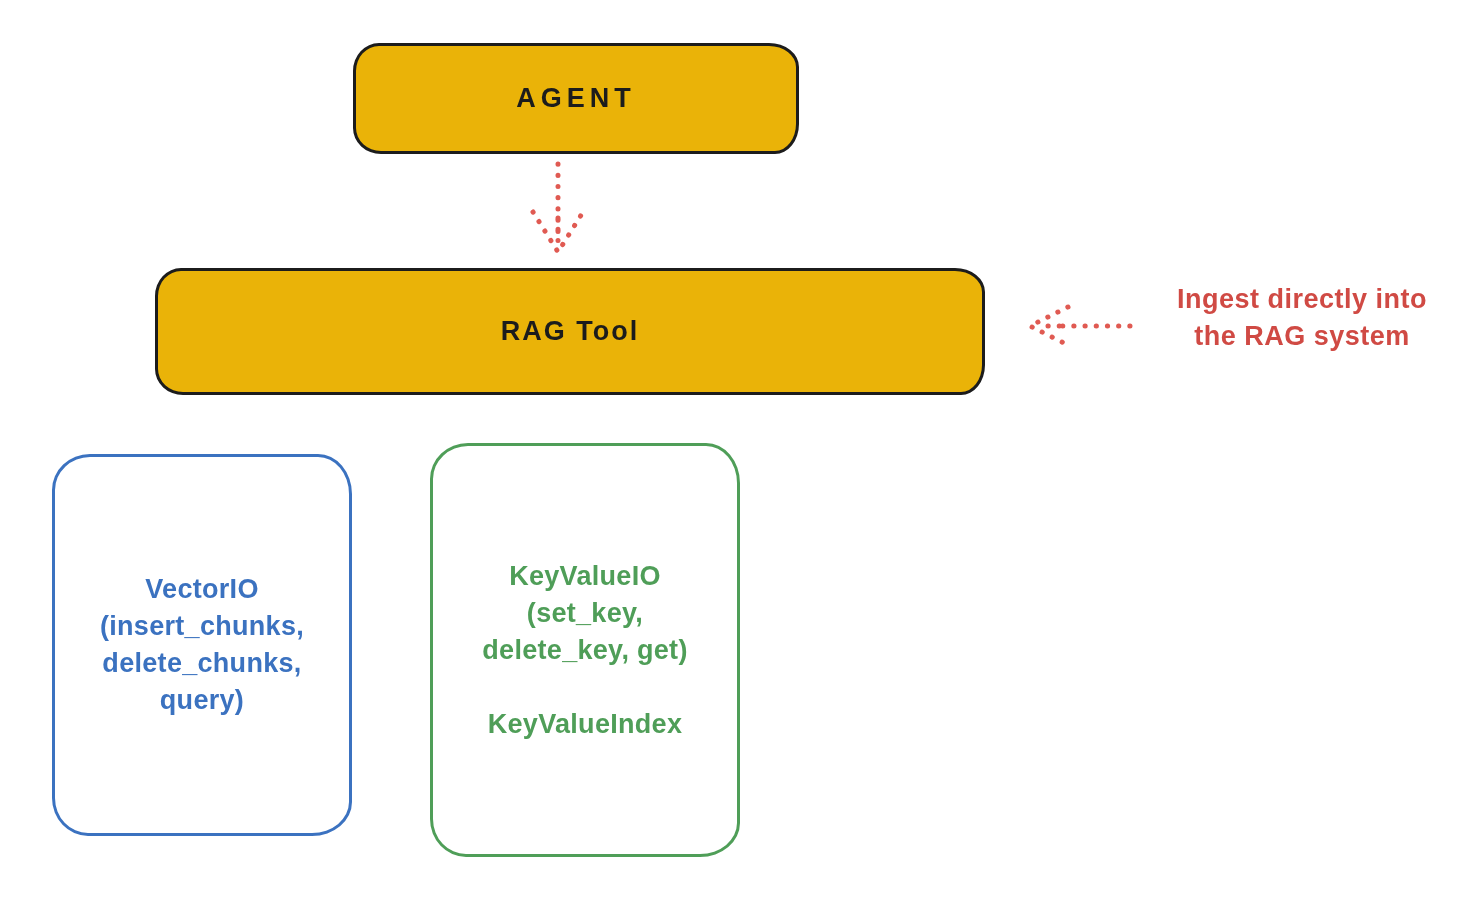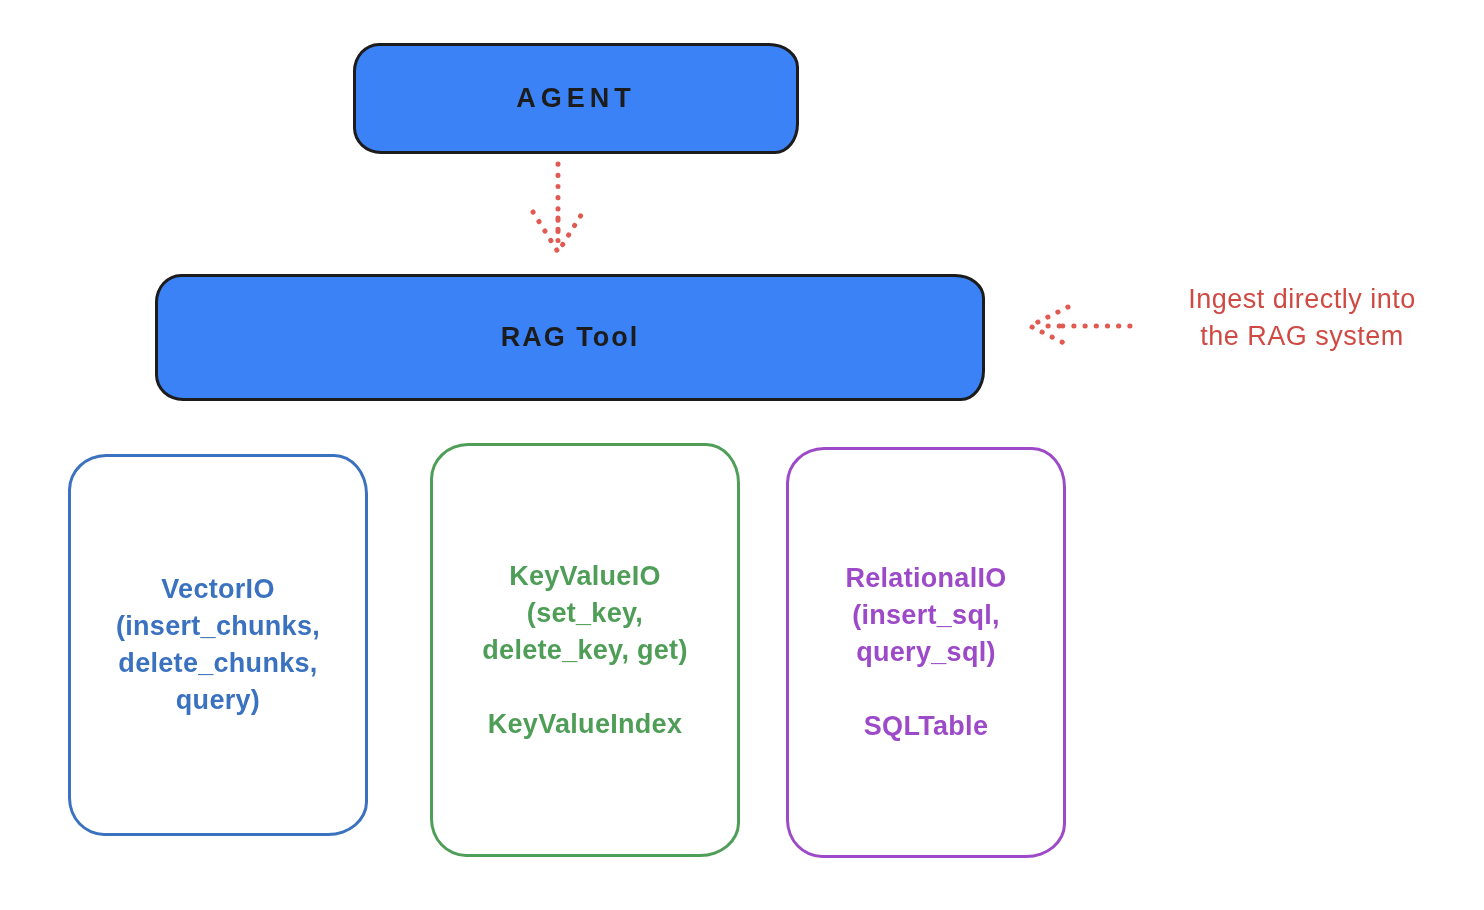--- a/index.html
+++ b/index.html
@@ -14,32 +14,32 @@
     height: 910px;
     background: #ffffff;
     overflow: hidden;
     color: #1c1c1c;
   }
   
   .node {
     position: absolute;
     border: 3.5px solid #1c1c1c;
     border-radius: 26px 30px 24px 28px / 28px 24px 30px 26px;
-    background: #3b82f6;
+    background: #eab308;
     display: flex;
     align-items: center;
     justify-content: center;
     box-sizing: border-box;
   }
   .node-agent {
     left: 353px; top: 43px;
     width: 446px; height: 111px;
   }
   .node-rag {
-    left: 155px; top: 274px;
+    left: 155px; top: 268px;
     width: 830px; height: 127px;
   }
   .node-label {
     font-size: 27px;
     font-weight: 600;
     letter-spacing: 2px;
     color: #1c1c1c;
     white-space: nowrap;
   }
   .node-agent .node-label { letter-spacing: 5px; }
@@ -59,42 +59,42 @@
     stroke-dasharray: 0.2 11;
   }
   
   .annotation {
     position: absolute;
     left: 1128px; top: 281px;
     width: 348px;
     text-align: center;
     font-size: 27px;
     line-height: 37px;
-    font-weight: 400;
+    font-weight: 700;
     letter-spacing: 0.5px;
     white-space: pre-line;
   }
   
   .backend {
     position: absolute;
     border: 3.5px solid currentColor;
     border-radius: 38px 34px 40px 36px / 36px 40px 34px 38px;
     background: #ffffff;
     display: flex;
     flex-direction: column;
     align-items: center;
     justify-content: center;
     text-align: center;
     box-sizing: border-box;
     font-size: 27px;
     font-weight: 600;
     line-height: 37px;
     letter-spacing: 0.3px;
   }
-  .backend-vector     { left: 68px;  top: 454px; width: 300px; height: 382px; }
+  .backend-vector     { left: 52px;  top: 454px; width: 300px; height: 382px; }
   .backend-keyvalue   { left: 430px; top: 443px; width: 310px; height: 414px; }
   .backend-relational { left: 786px; top: 447px; width: 280px; height: 411px; }
   .backend-methods { white-space: pre-line; }
   .backend-index { margin-top: 37px; white-space: nowrap; }
 </style>
 </head>
 <body>
 
 <div class="canvas">
 
@@ -128,20 +128,14 @@
 query)</div>
   </div>
 
   <div class="backend backend-keyvalue" style="color: rgb(79, 158, 88);">
     <div class="backend-methods">KeyValueIO
 (set_key,
 delete_key, get)</div>
     <div class="backend-index">KeyValueIndex</div>
   </div>
 
-  <div class="backend backend-relational" style="color: rgb(157, 74, 201);">
-    <div class="backend-methods">RelationalIO
-(insert_sql,
-query_sql)</div>
-    <div class="backend-index">SQLTable</div>
-  </div>
 
 </div>
 
 </body></html>

